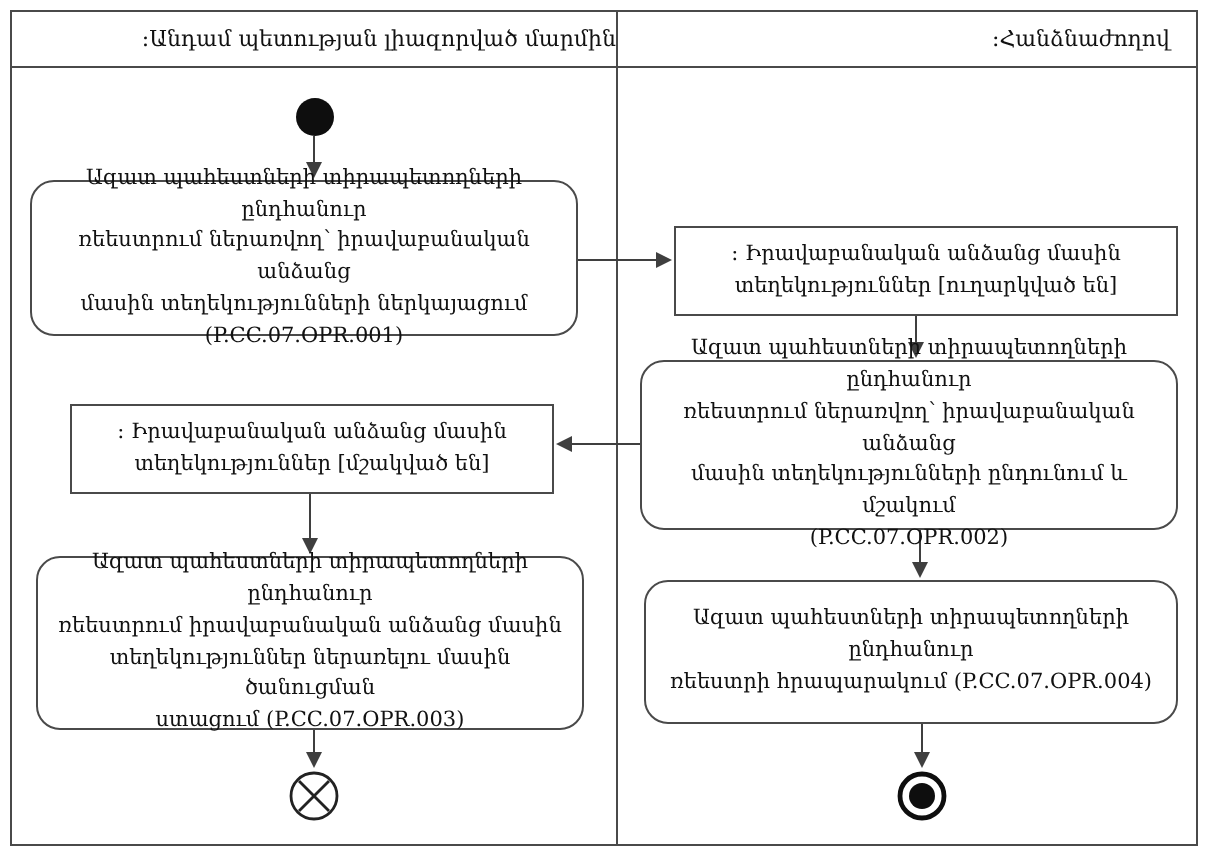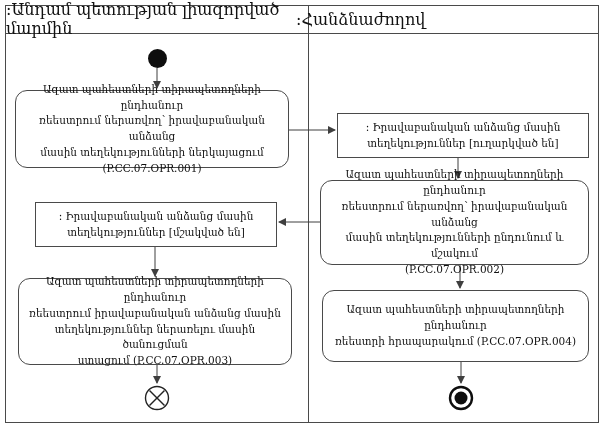--- a/index.html
+++ b/index.html
@@ -30,22 +30,22 @@
   }
   .header-sep {
     position: absolute;
     left: 5px; top: 33px;
     width: 593px; height: 1px;
     background: #4a4a4a;
   }
   .lane-header {
     position: absolute;
     top: 5px; height: 28px;
-    display: flex; align-items: center; justify-content: flex-start;
-    font-size: 16px;
+    display: flex; align-items: center; justify-content: flex-end;
+    font-size: 11px;
   }
   .lane-header.left  { left: 6px;  width: 302px; }
   .lane-header.right { left: 296px; width: 289px; }
 
   .node {
     position: absolute;
     box-sizing: border-box;
     background: #ffffff;
     border: 1px solid #4a4a4a;
     display: flex; align-items: center; justify-content: center;

